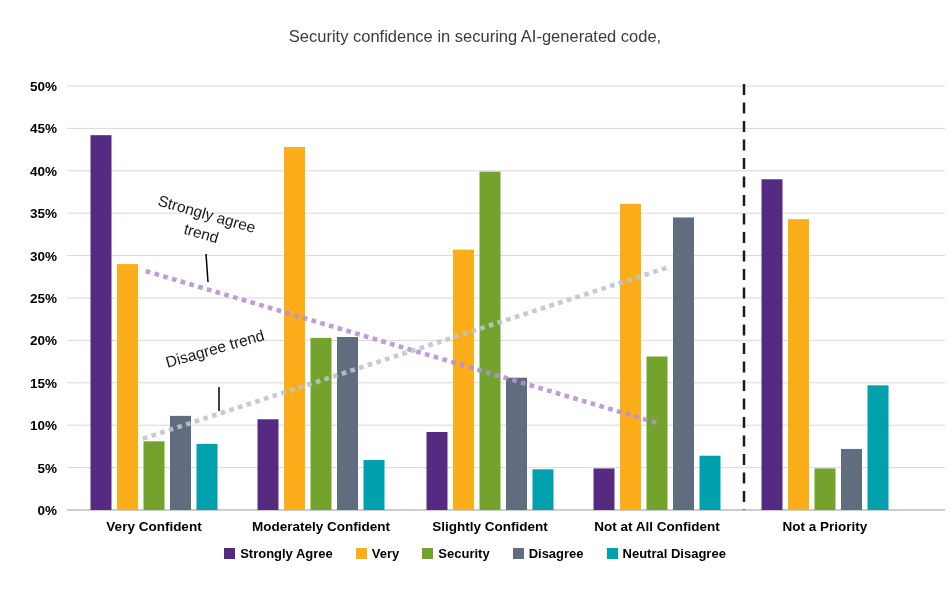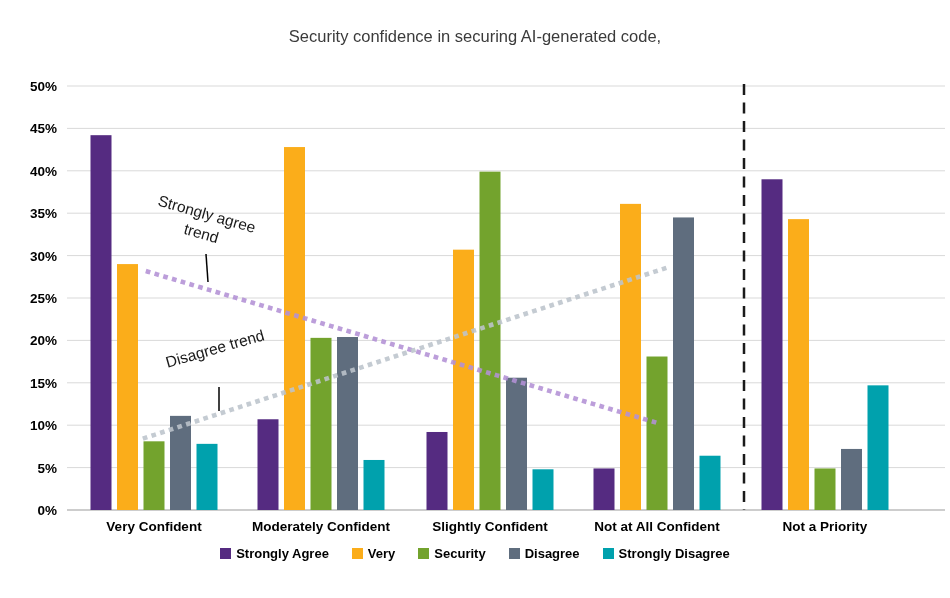--- a/index.html
+++ b/index.html
@@ -103,15 +103,15 @@
     <span class="legend-item">
       <span class="swatch" style="background: rgb(115, 163, 45);"></span>
       <span class="legend-label">Security</span>
     </span>
     <span class="legend-item">
       <span class="swatch" style="background: rgb(95, 109, 126);"></span>
       <span class="legend-label">Disagree</span>
     </span>
     <span class="legend-item">
       <span class="swatch" style="background: rgb(0, 161, 173);"></span>
-      <span class="legend-label">Strongly Disagree</span>
+      <span class="legend-label">Neutral Disagree</span>
     </span>
   </div>
 
 </body></html>

